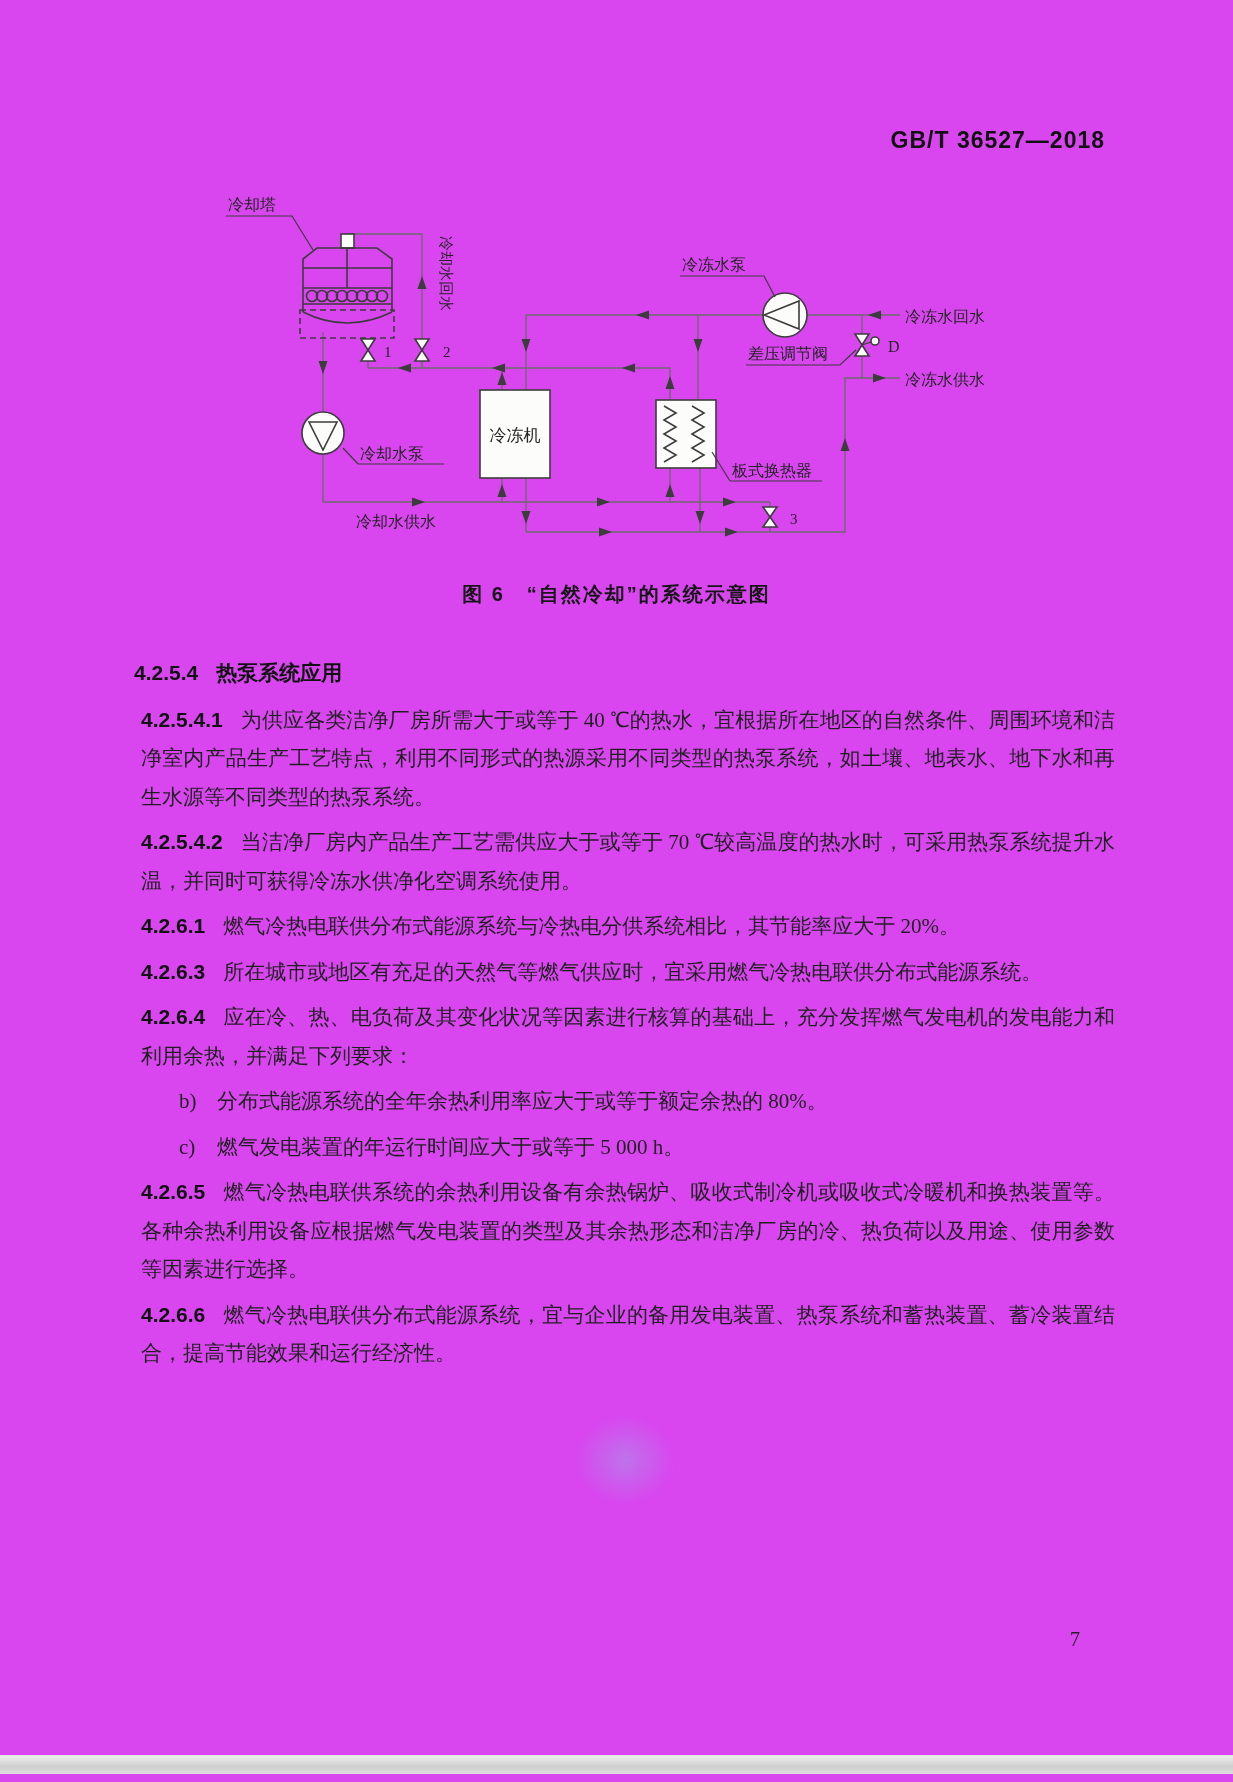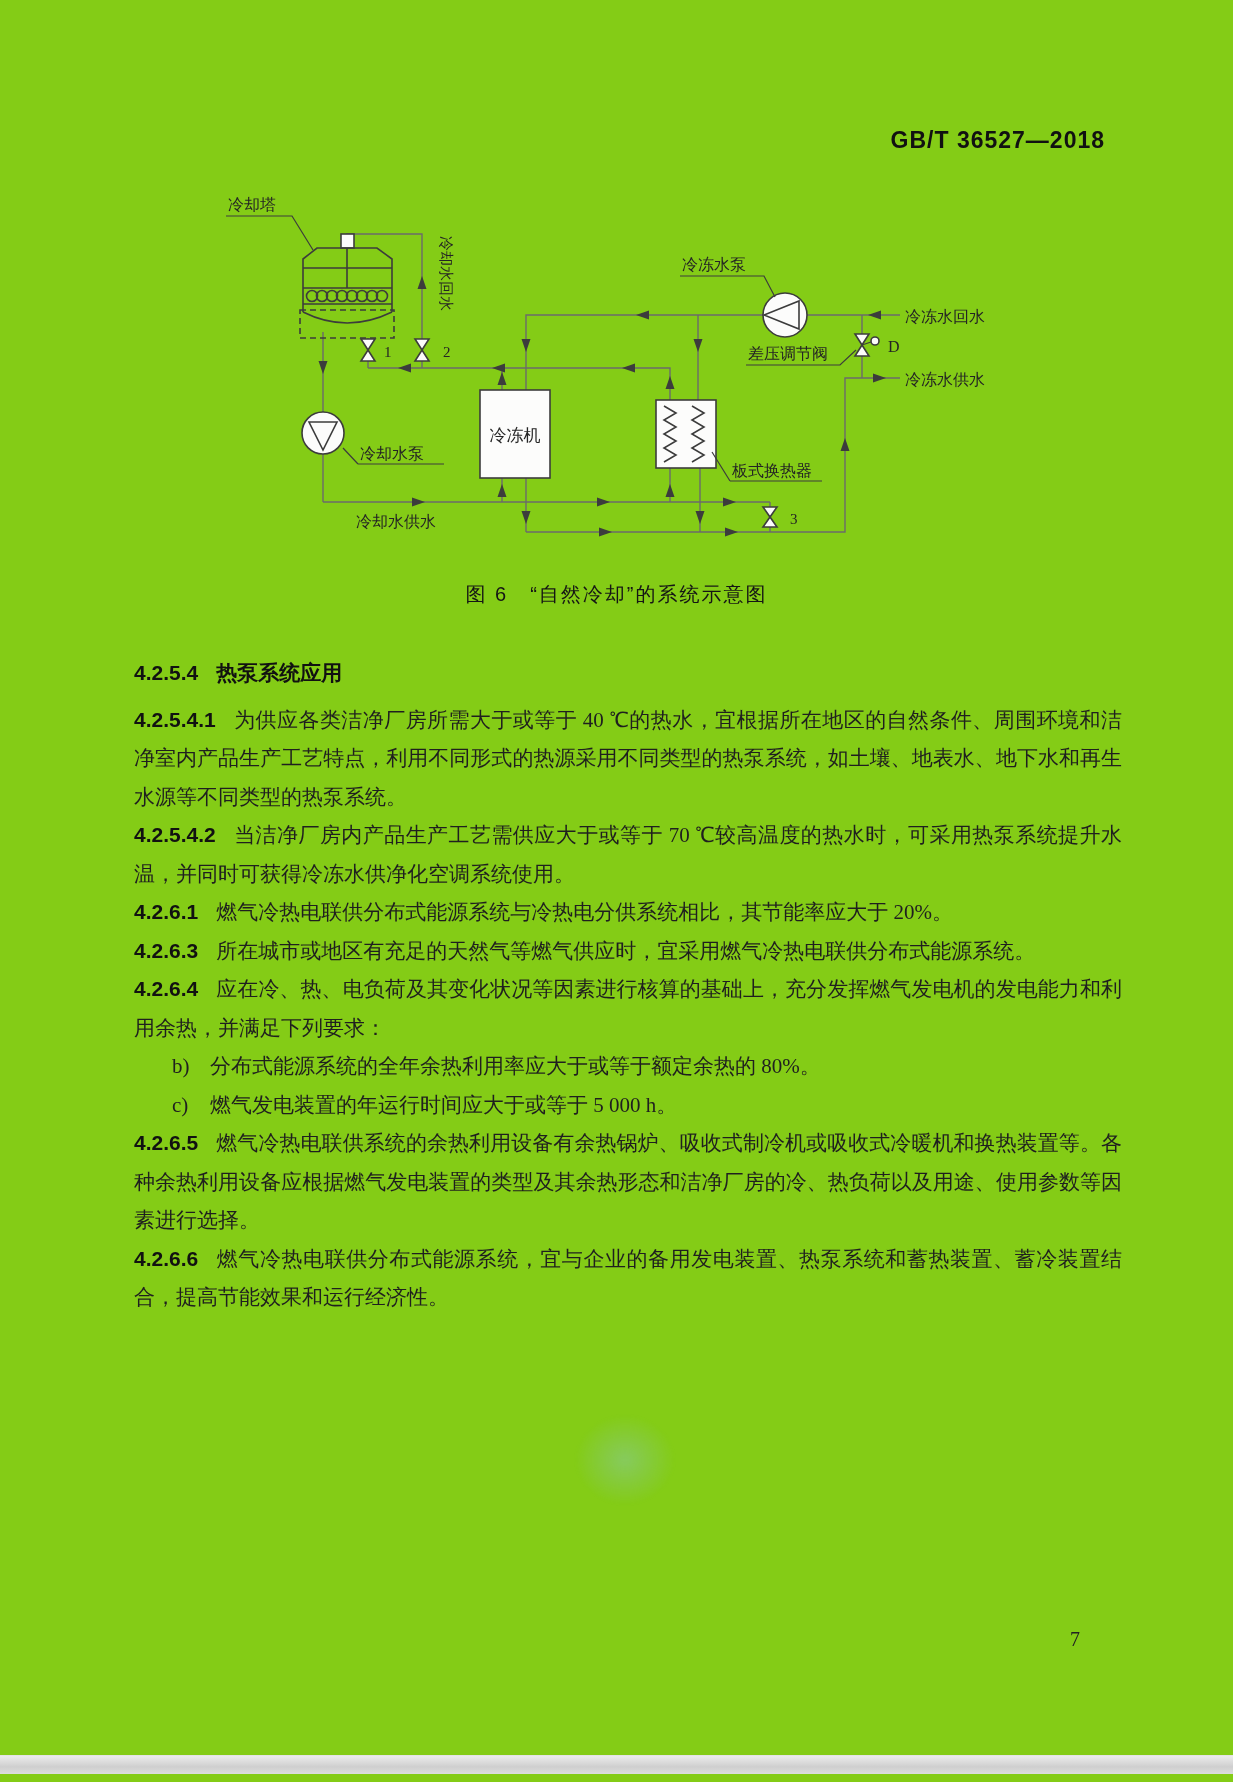--- a/index.html
+++ b/index.html
@@ -1,37 +1,37 @@
 <!DOCTYPE html>
 <html><head>
 <meta charset="utf-8">
 <style>
   html,body { margin:0; padding:0; background:#e9e9e9; }
   .page {
     position:relative; width:1233px; height:1782px;
-    background:#84cc16; overflow:hidden;
+    background:#d946ef; overflow:hidden;
     font-family:"Liberation Serif", serif; color:#1f1f1f;
   }
   .std-no {
     position:absolute; top:127px; right:128px;
     font-family:"Liberation Sans", sans-serif;
     font-weight:bold; font-size:23px; letter-spacing:1px; color:#111;
   }
   .diagram { position:absolute; left:180px; top:165px; }
   .caption {
     position:absolute; top:581px; left:0; width:100%;
-    text-align:center; font-weight:normal; font-size:20px;
+    text-align:center; font-weight:bold; font-size:20px;
     font-family:"Liberation Sans", sans-serif; letter-spacing:2px; color:#151515;
   }
   .content {
     position:absolute; left:134px; top:642px; width:988px;
     font-size:21px; line-height:38.5px; text-align:justify;
     text-justify:inter-ideograph;
   }
-  .content p { margin:0; }
+  .content p { margin:7px; }
   p.h {
     font-family:"Liberation Sans", sans-serif; font-weight:bold;
     margin:12px 0 8px; font-size:21px; color:#111;
   }
   b.num {
     font-family:"Liberation Sans", sans-serif; font-weight:bold;
     margin-right:18px; color:#111; white-space:nowrap;
   }
   .li .ln { display:inline-block; margin-left:38px; width:38px; }
   .pageno { position:absolute; left:1070px; top:1628px; font-size:20px; color:#222; }

